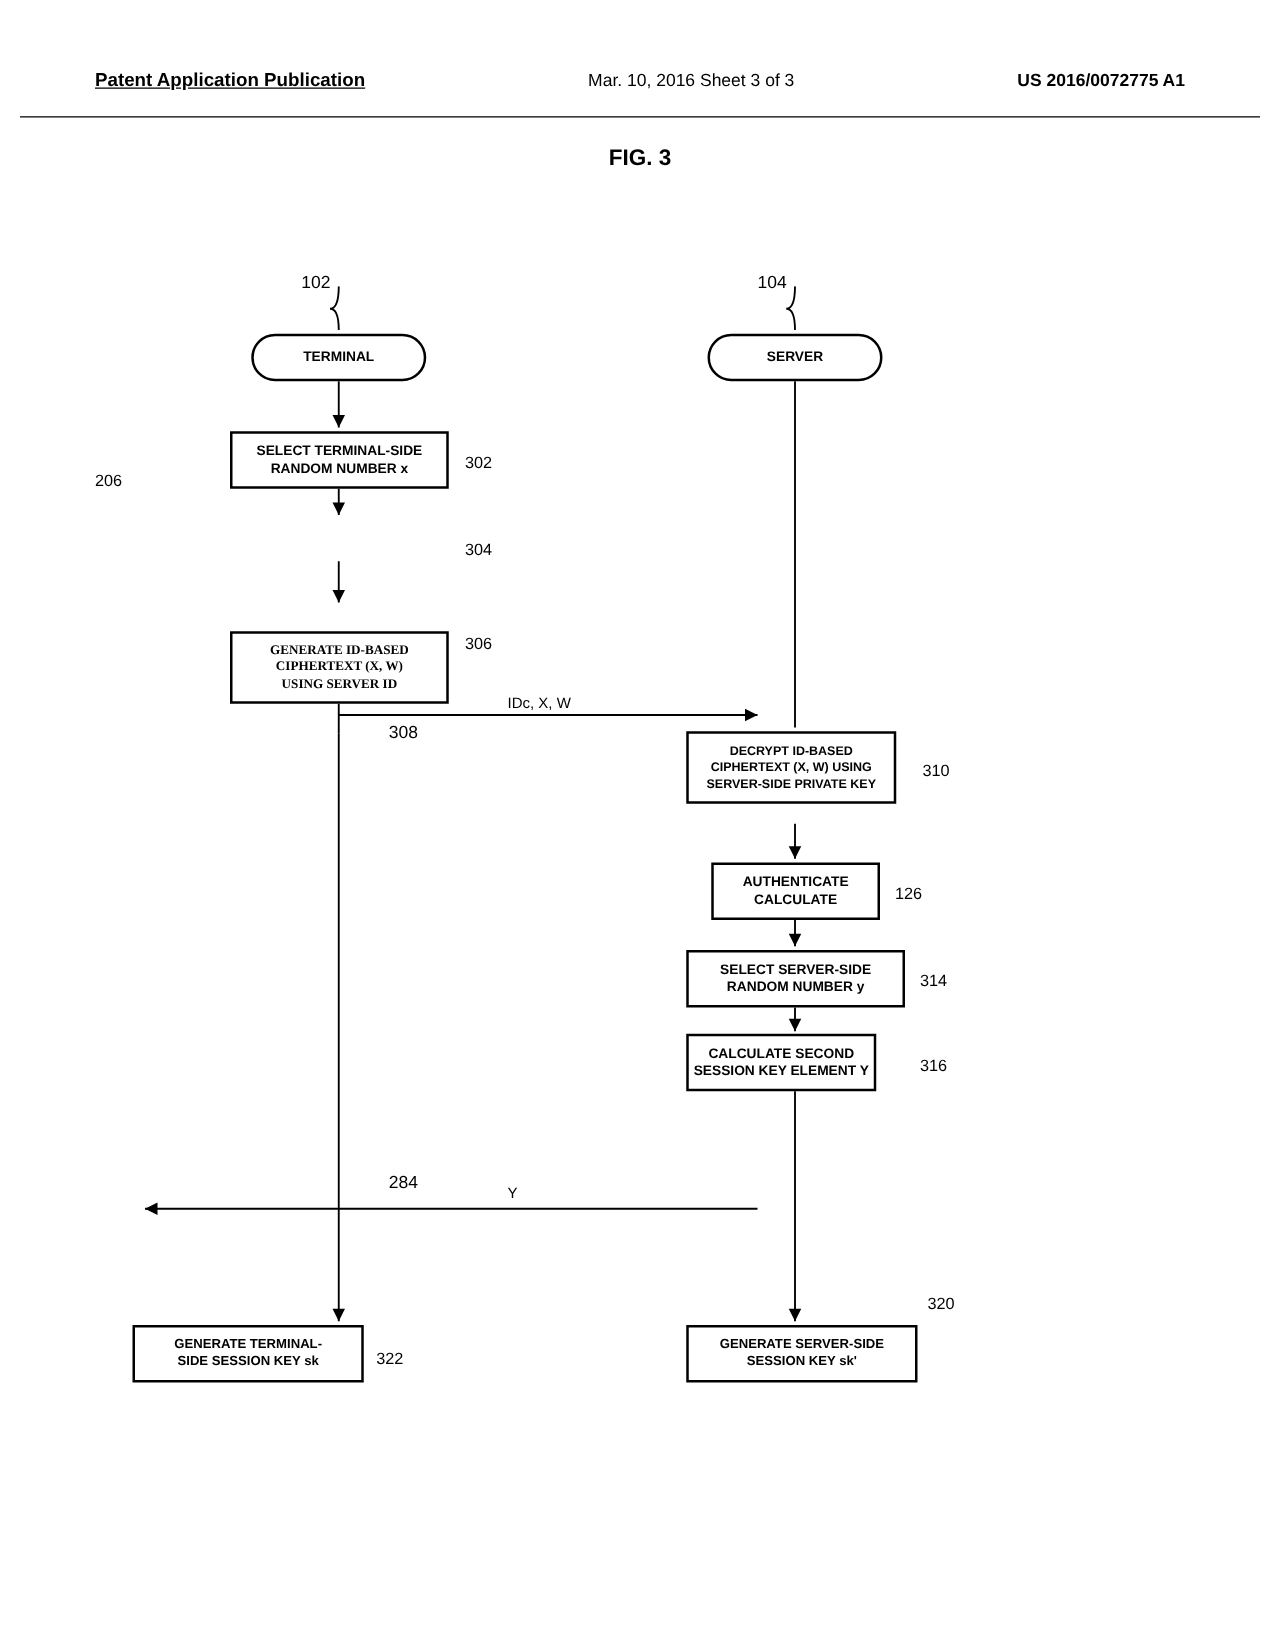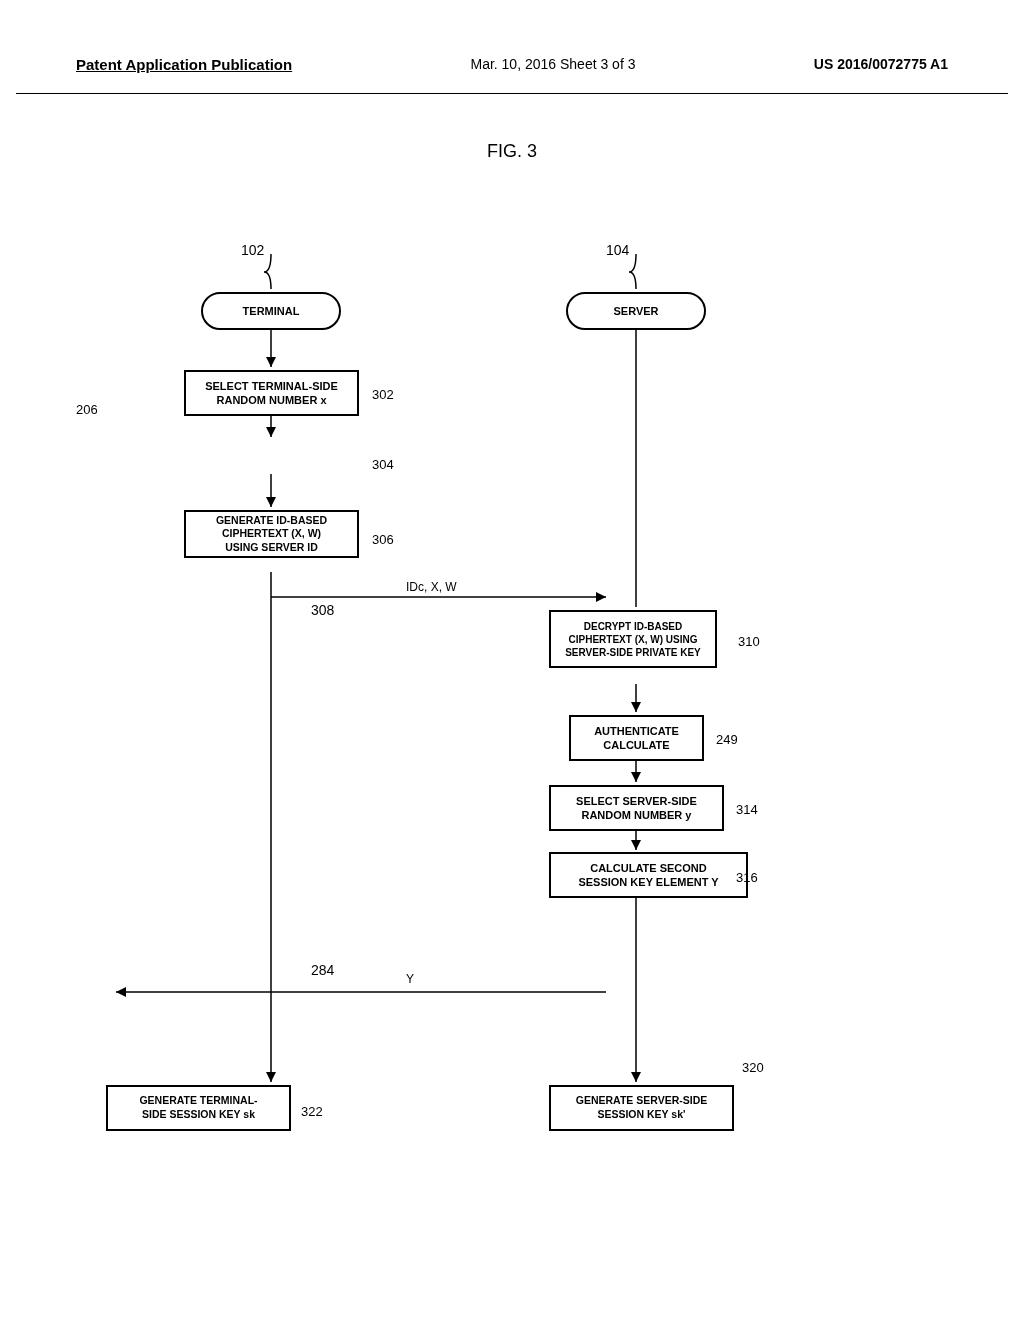--- a/index.html
+++ b/index.html
@@ -33,22 +33,22 @@
       font-size: 14px;
       text-align: center;
     }
     .header-right {
       font-size: 14px;
       font-weight: bold;
     }
     .fig-title {
       text-align: center;
       font-size: 18px;
-      font-weight: normal;
-      margin-top: 47px;
+      font-weight: bold;
+      margin-top: 22px;
       margin-bottom: 20px;
     }
     .diagram {
       position: relative;
       width: 100%;
       height: 1050px;
     }
     
     .box {
       position: absolute;
@@ -147,21 +147,21 @@
     </div>
 
     <div class="box" style="left:168px; top:188px; width:175px; height:46px;">
       <span style="white-space:pre-line;">SELECT TERMINAL-SIDE
 RANDOM NUMBER x</span>
     </div>
     <div class="label" style="left:356px; top:205px;">302</div>
 
     <div class="label" style="left:356px; top:275px;">304</div>
 
-    <div class="box" style="left:168px; top:328px; width:175px; height:48px;">
+    <div class="box" style="left:168px; top:348px; width:175px; height:58px;font-family:Liberation Serif, serif;">
       <span style="white-space:pre-line; font-size:10.5px;">GENERATE ID-BASED
 CIPHERTEXT (X, W)
 USING SERVER ID</span>
     </div>
     <div class="label" style="left:356px; top:350px;">306</div>
 
     <div class="label" style="left:390px; top:398px; font-size:12px;">IDc, X, W</div>
 
     <div class="label" style="left:295px; top:420px; font-size:14px;">308</div>
 
@@ -169,29 +169,29 @@
       <span style="white-space:pre-line; font-size:10px;">DECRYPT ID-BASED
 CIPHERTEXT (X, W) USING
 SERVER-SIDE PRIVATE KEY</span>
     </div>
     <div class="label" style="left:722px; top:452px;">310</div>
 
     <div class="box" style="left:553px; top:533px; width:135px; height:46px;">
       <span style="white-space:pre-line;">AUTHENTICATE
 CALCULATE</span>
     </div>
-    <div class="label" style="left:700px; top:550px;">249</div>
+    <div class="label" style="left:700px; top:550px;">126</div>
 
     <div class="box" style="left:533px; top:603px; width:175px; height:46px;">
       <span style="white-space:pre-line;">SELECT SERVER-SIDE
 RANDOM NUMBER y</span>
     </div>
     <div class="label" style="left:720px; top:620px;">314</div>
 
-    <div class="box" style="left:533px; top:670px; width:199px; height:46px;">
+    <div class="box" style="left:533px; top:670px; width:152px; height:46px;">
       <span style="white-space:pre-line;">CALCULATE SECOND
 SESSION KEY ELEMENT Y</span>
     </div>
     <div class="label" style="left:720px; top:688px;">316</div>
 
     <div class="label" style="left:295px; top:780px; font-size:14px;">284</div>
 
     <div class="label" style="left:390px; top:790px; font-size:12px;">Y</div>
 
     <div class="box" style="left:90px; top:903px; width:185px; height:46px;">

